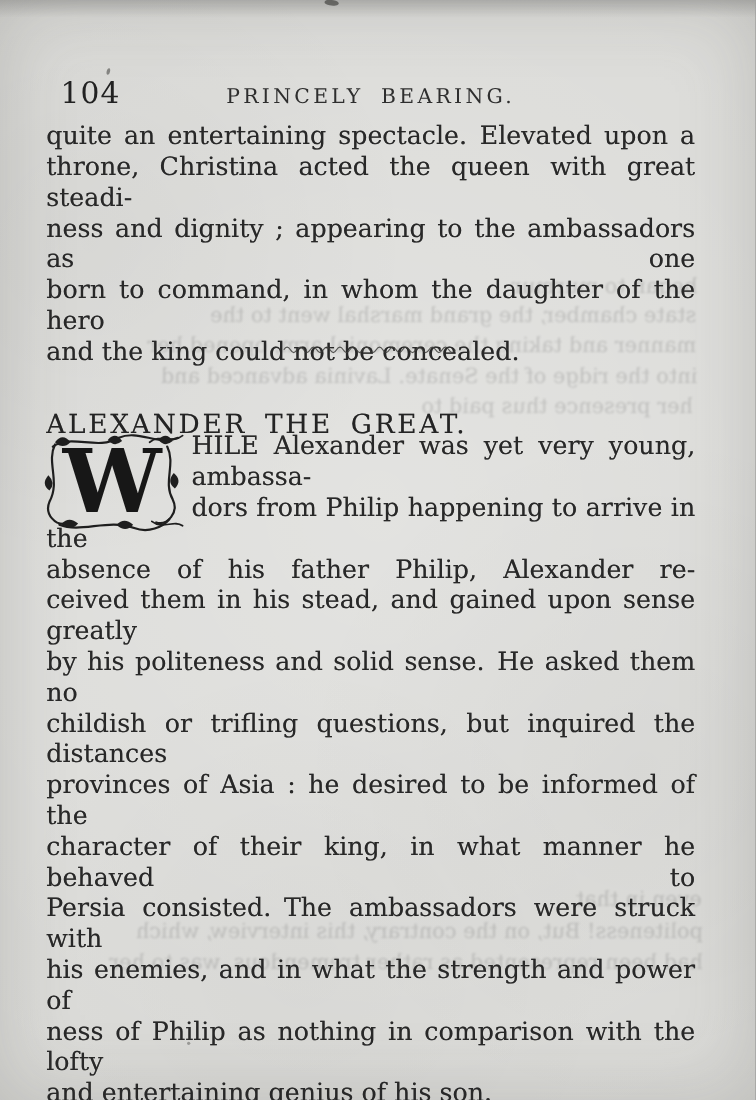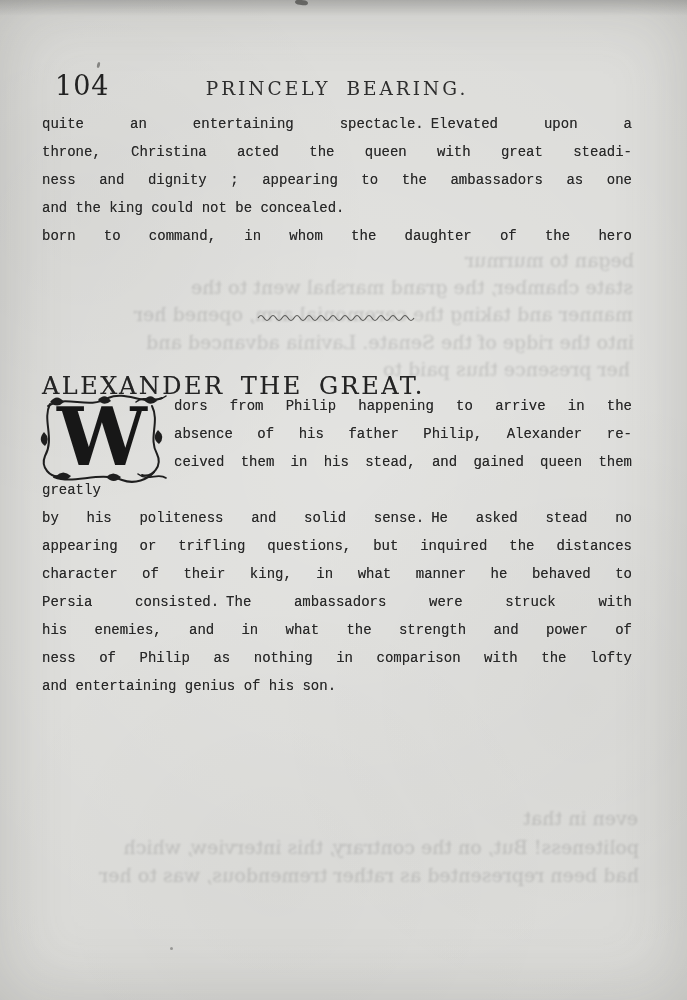--- a/index.html
+++ b/index.html
@@ -17,22 +17,22 @@
     color:#282828;
   }
   
   .pagenum{position:absolute;left:55px;top:70px;font-size:27px;letter-spacing:1px;color:#222;}
   .runhead{position:absolute;left:42px;top:78px;width:590px;text-align:center;
     font-size:18.5px;letter-spacing:3px;word-spacing:7px;color:#2e2e2e;}
   
   .bodyblock{position:absolute;left:42px;width:590px;}
   .p1{top:110px;}
   .p2{top:392px;}
-  .bline{font-size:14px;line-height:28px;text-align:justify;text-align-last:justify;
-    text-shadow:0 0 .6px rgba(35,35,35,.55);font-family:Liberation Mono, monospace;}
+  .bline{font-size:23px;line-height:28px;text-align:justify;text-align-last:justify;
+    text-shadow:0 0 .6px rgba(35,35,35,.55);}
   .bline.last{text-align:left;text-align-last:left;}
   
   .cap{float:left;width:124px;height:82px;margin:2px 8px 0 0;position:relative;}
   .cap svg{position:absolute;left:-2px;top:-2px;overflow:visible;}
   
   .divider{position:absolute;left:256px;top:308px;}
   .heading{position:absolute;left:42px;top:372px;width:590px;text-align:left;
     font-size:24px;letter-spacing:2.5px;word-spacing:6px;color:#242424;
     text-shadow:0 0 .6px rgba(35,35,35,.5);}
   
@@ -70,22 +70,22 @@
   <div class="speck s2"></div>
   <div class="speck s3"></div>
 
   <div class="pagenum">104</div>
   <div class="runhead">PRINCELY BEARING.</div>
 
   <div class="bodyblock p1">
     <div class="bline">quite an entertaining spectacle. Elevated upon a</div>
     <div class="bline">throne, Christina acted the queen with great steadi-</div>
     <div class="bline">ness and dignity ; appearing to the ambassadors as one</div>
+    <div class="bline">born to command, in whom the daughter of the hero</div>
     <div class="bline last">and the king could not be concealed.</div>
-    <div class="bline">born to command, in whom the daughter of the hero</div>
   </div>
 
   <div class="divider">
     <svg width="162" height="10" viewBox="0 0 162 10">
       <path d="M2 5 q3 -5 6 0 t6 0 t6 0 t6 0 t6 0 t6 0 t6 0 t6 0 t6 0 t6 0 t6 0 t6 0 t6 0 t6 0 t6 0 t6 0 t6 0 t6 0 t6 0 t6 0 t6 0 t6 0 t6 0 t6 0 t6 0 t6 0" fill="none" stroke="#3d3d3b" stroke-width="1.1" opacity="0.85"></path>
     </svg>
   </div>
 
   <div class="heading">ALEXANDER THE GREAT.</div>
 
@@ -105,25 +105,27 @@
           <path d="M58 8 q7 -8 13 1 q-7 6 -13 -1"></path>
           <path d="M104 8 q7 -8 13 1 q-7 6 -13 -1"></path>
           <path d="M4 40 q-7 8 1 14 q6 -7 -1 -14"></path>
           <path d="M118 38 q8 7 1 14 q-8 -6 -1 -14"></path>
           <path d="M16 84 q8 8 15 0 q-8 -7 -15 0"></path>
           <path d="M66 85 q8 8 15 0 q-8 -7 -15 0"></path>
         </g>
         <text x="62" y="73" text-anchor="middle" font-family="DejaVu Serif, Liberation Serif, serif" font-size="80" font-weight="bold" fill="#171717">W</text>
       </svg>
     </div>
+    <div class="bline">HILE Alexander was yet very young, ambassa-</div>
     <div class="bline">dors from Philip happening to arrive in the</div>
     <div class="bline">absence of his father Philip, Alexander re-</div>
-    <div class="bline">ceived them in his stead, and gained queen them greatly</div>
-    <div class="bline">by his politeness and solid sense. He asked stead no</div>
-    <div class="bline">appearing or trifling questions, but inquired the distances</div>
+    <div class="bline">ceived them in his stead, and gained upon sense greatly</div>
+    <div class="bline">by his politeness and solid sense. He asked them no</div>
+    <div class="bline">childish or trifling questions, but inquired the distances</div>
+    <div class="bline">provinces of Asia : he desired to be informed of the</div>
     <div class="bline">character of their king, in what manner he behaved to</div>
     <div class="bline">Persia consisted. The ambassadors were struck with</div>
     <div class="bline">his enemies, and in what the strength and power of</div>
     <div class="bline">ness of Philip as nothing in comparison with the lofty</div>
     <div class="bline last">and entertaining genius of his son.</div>
   </div>
 
 </div>
 
 </body></html>

